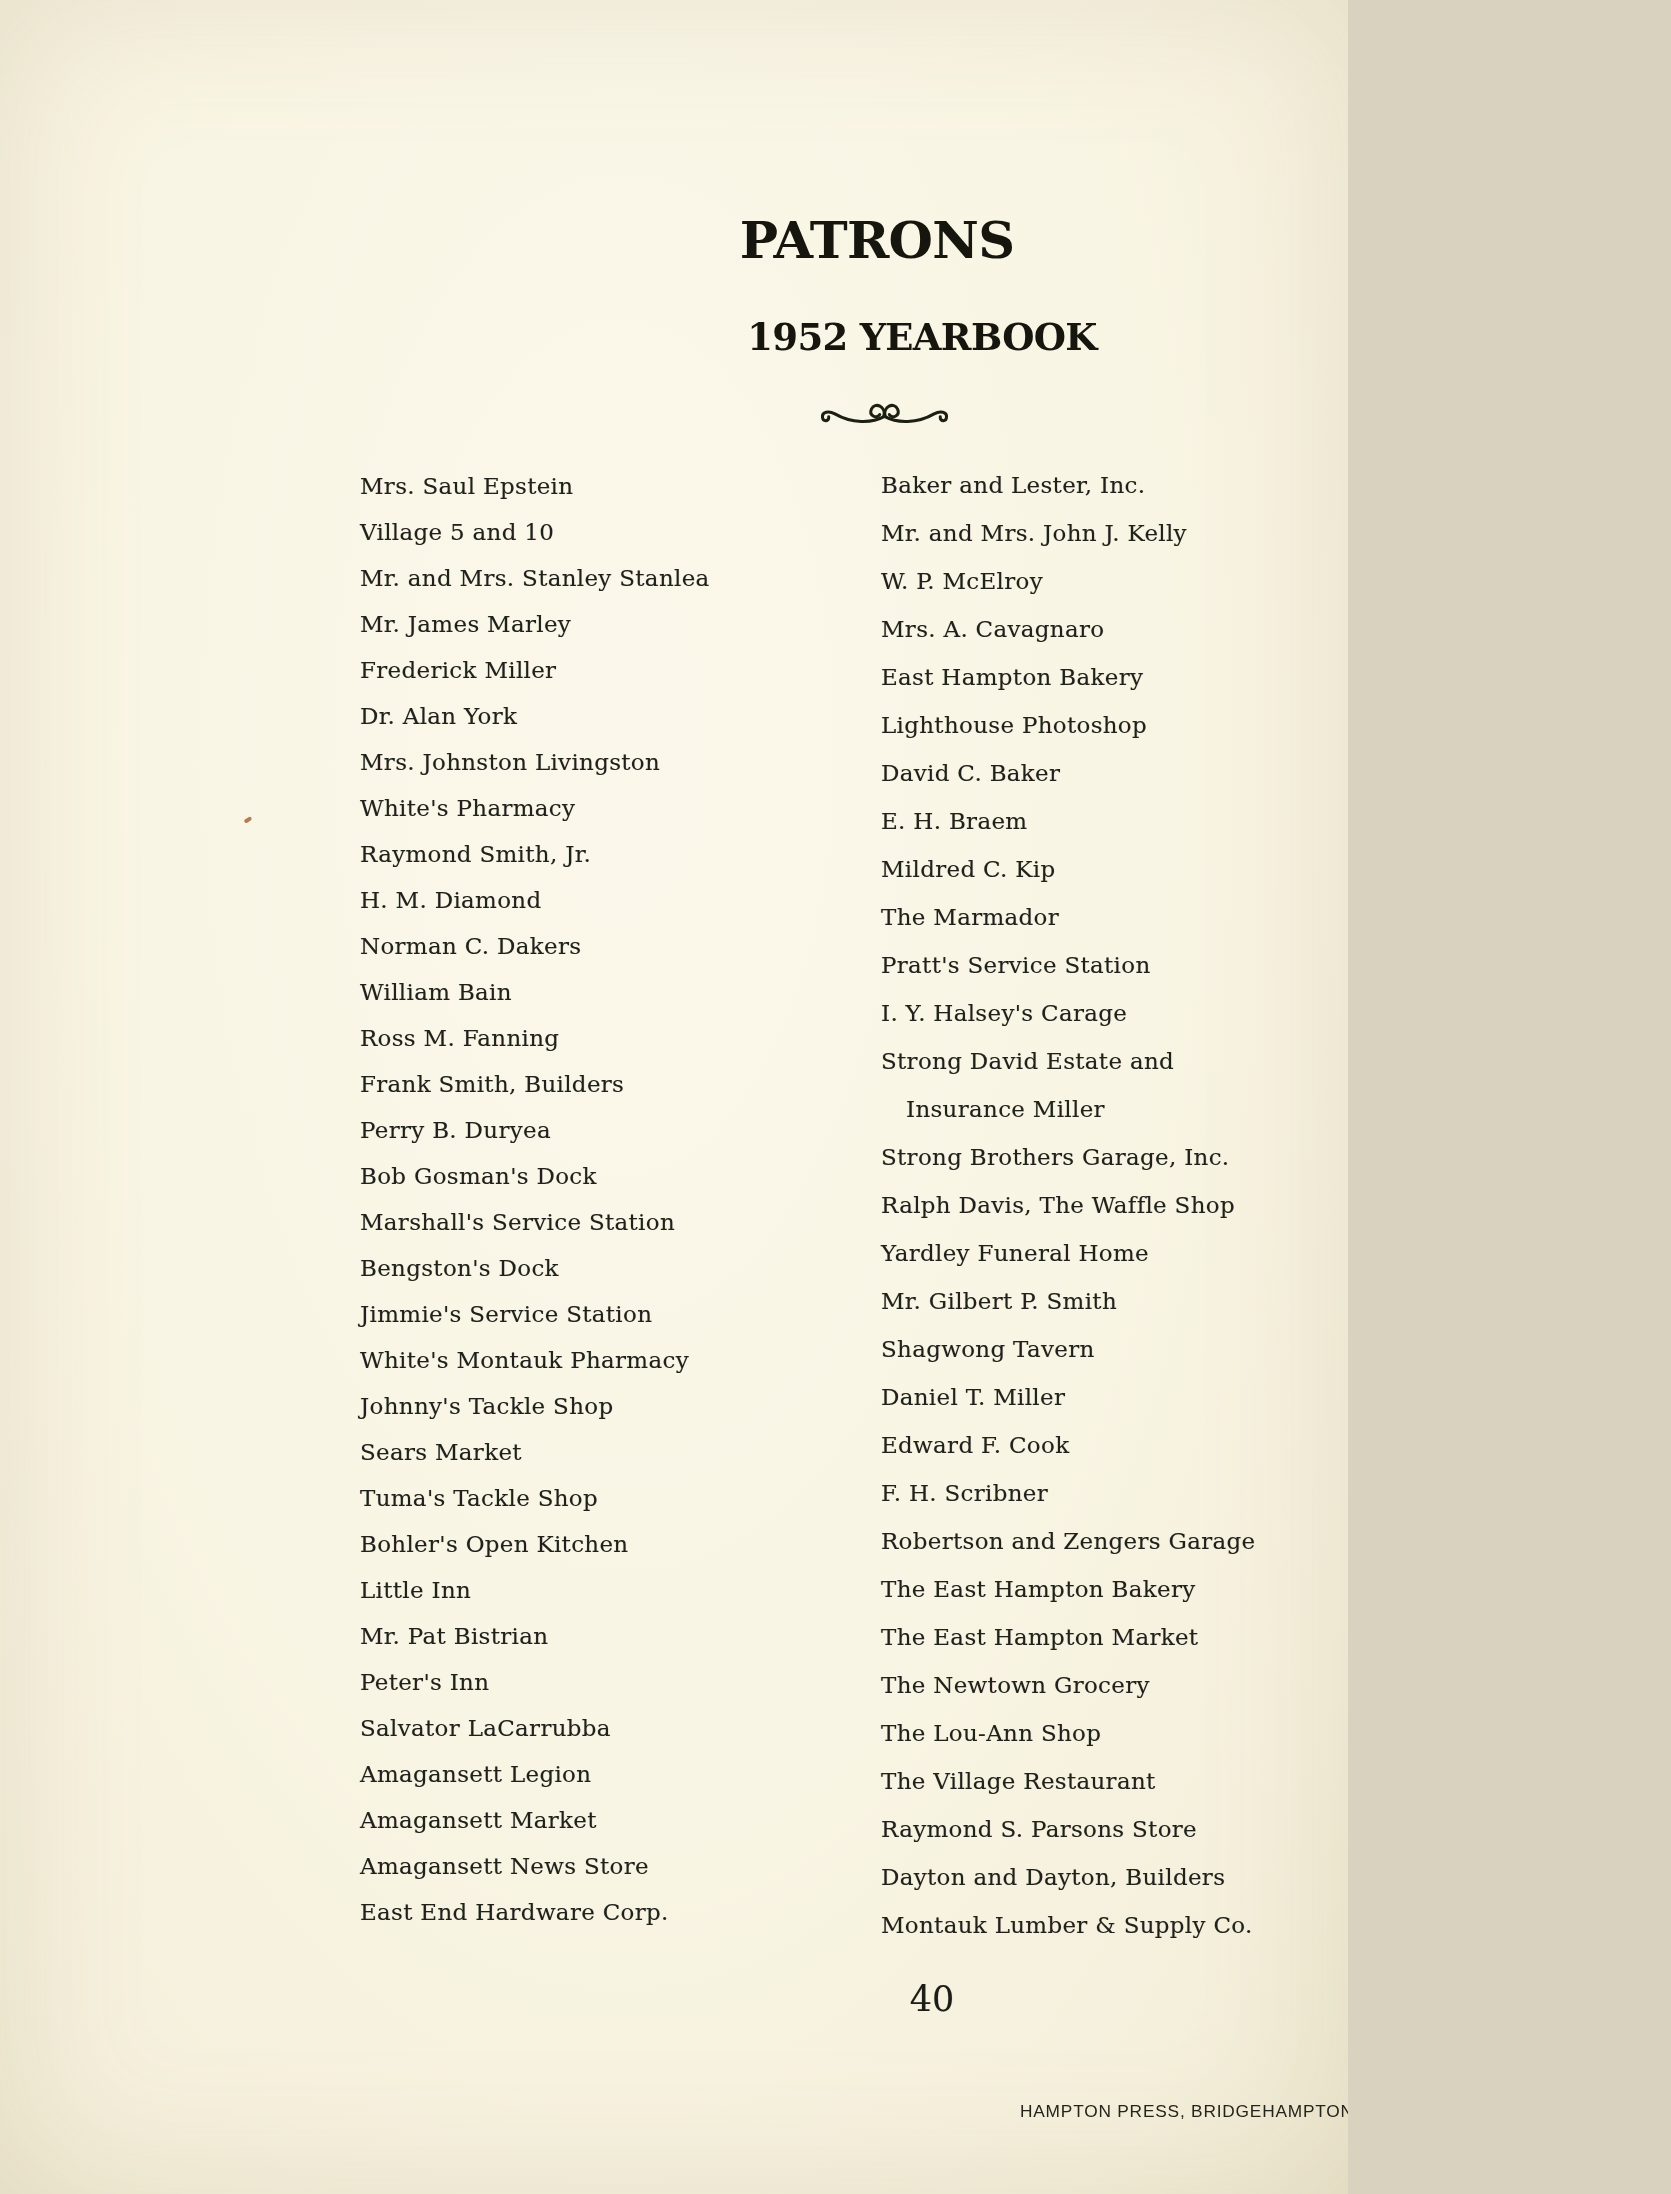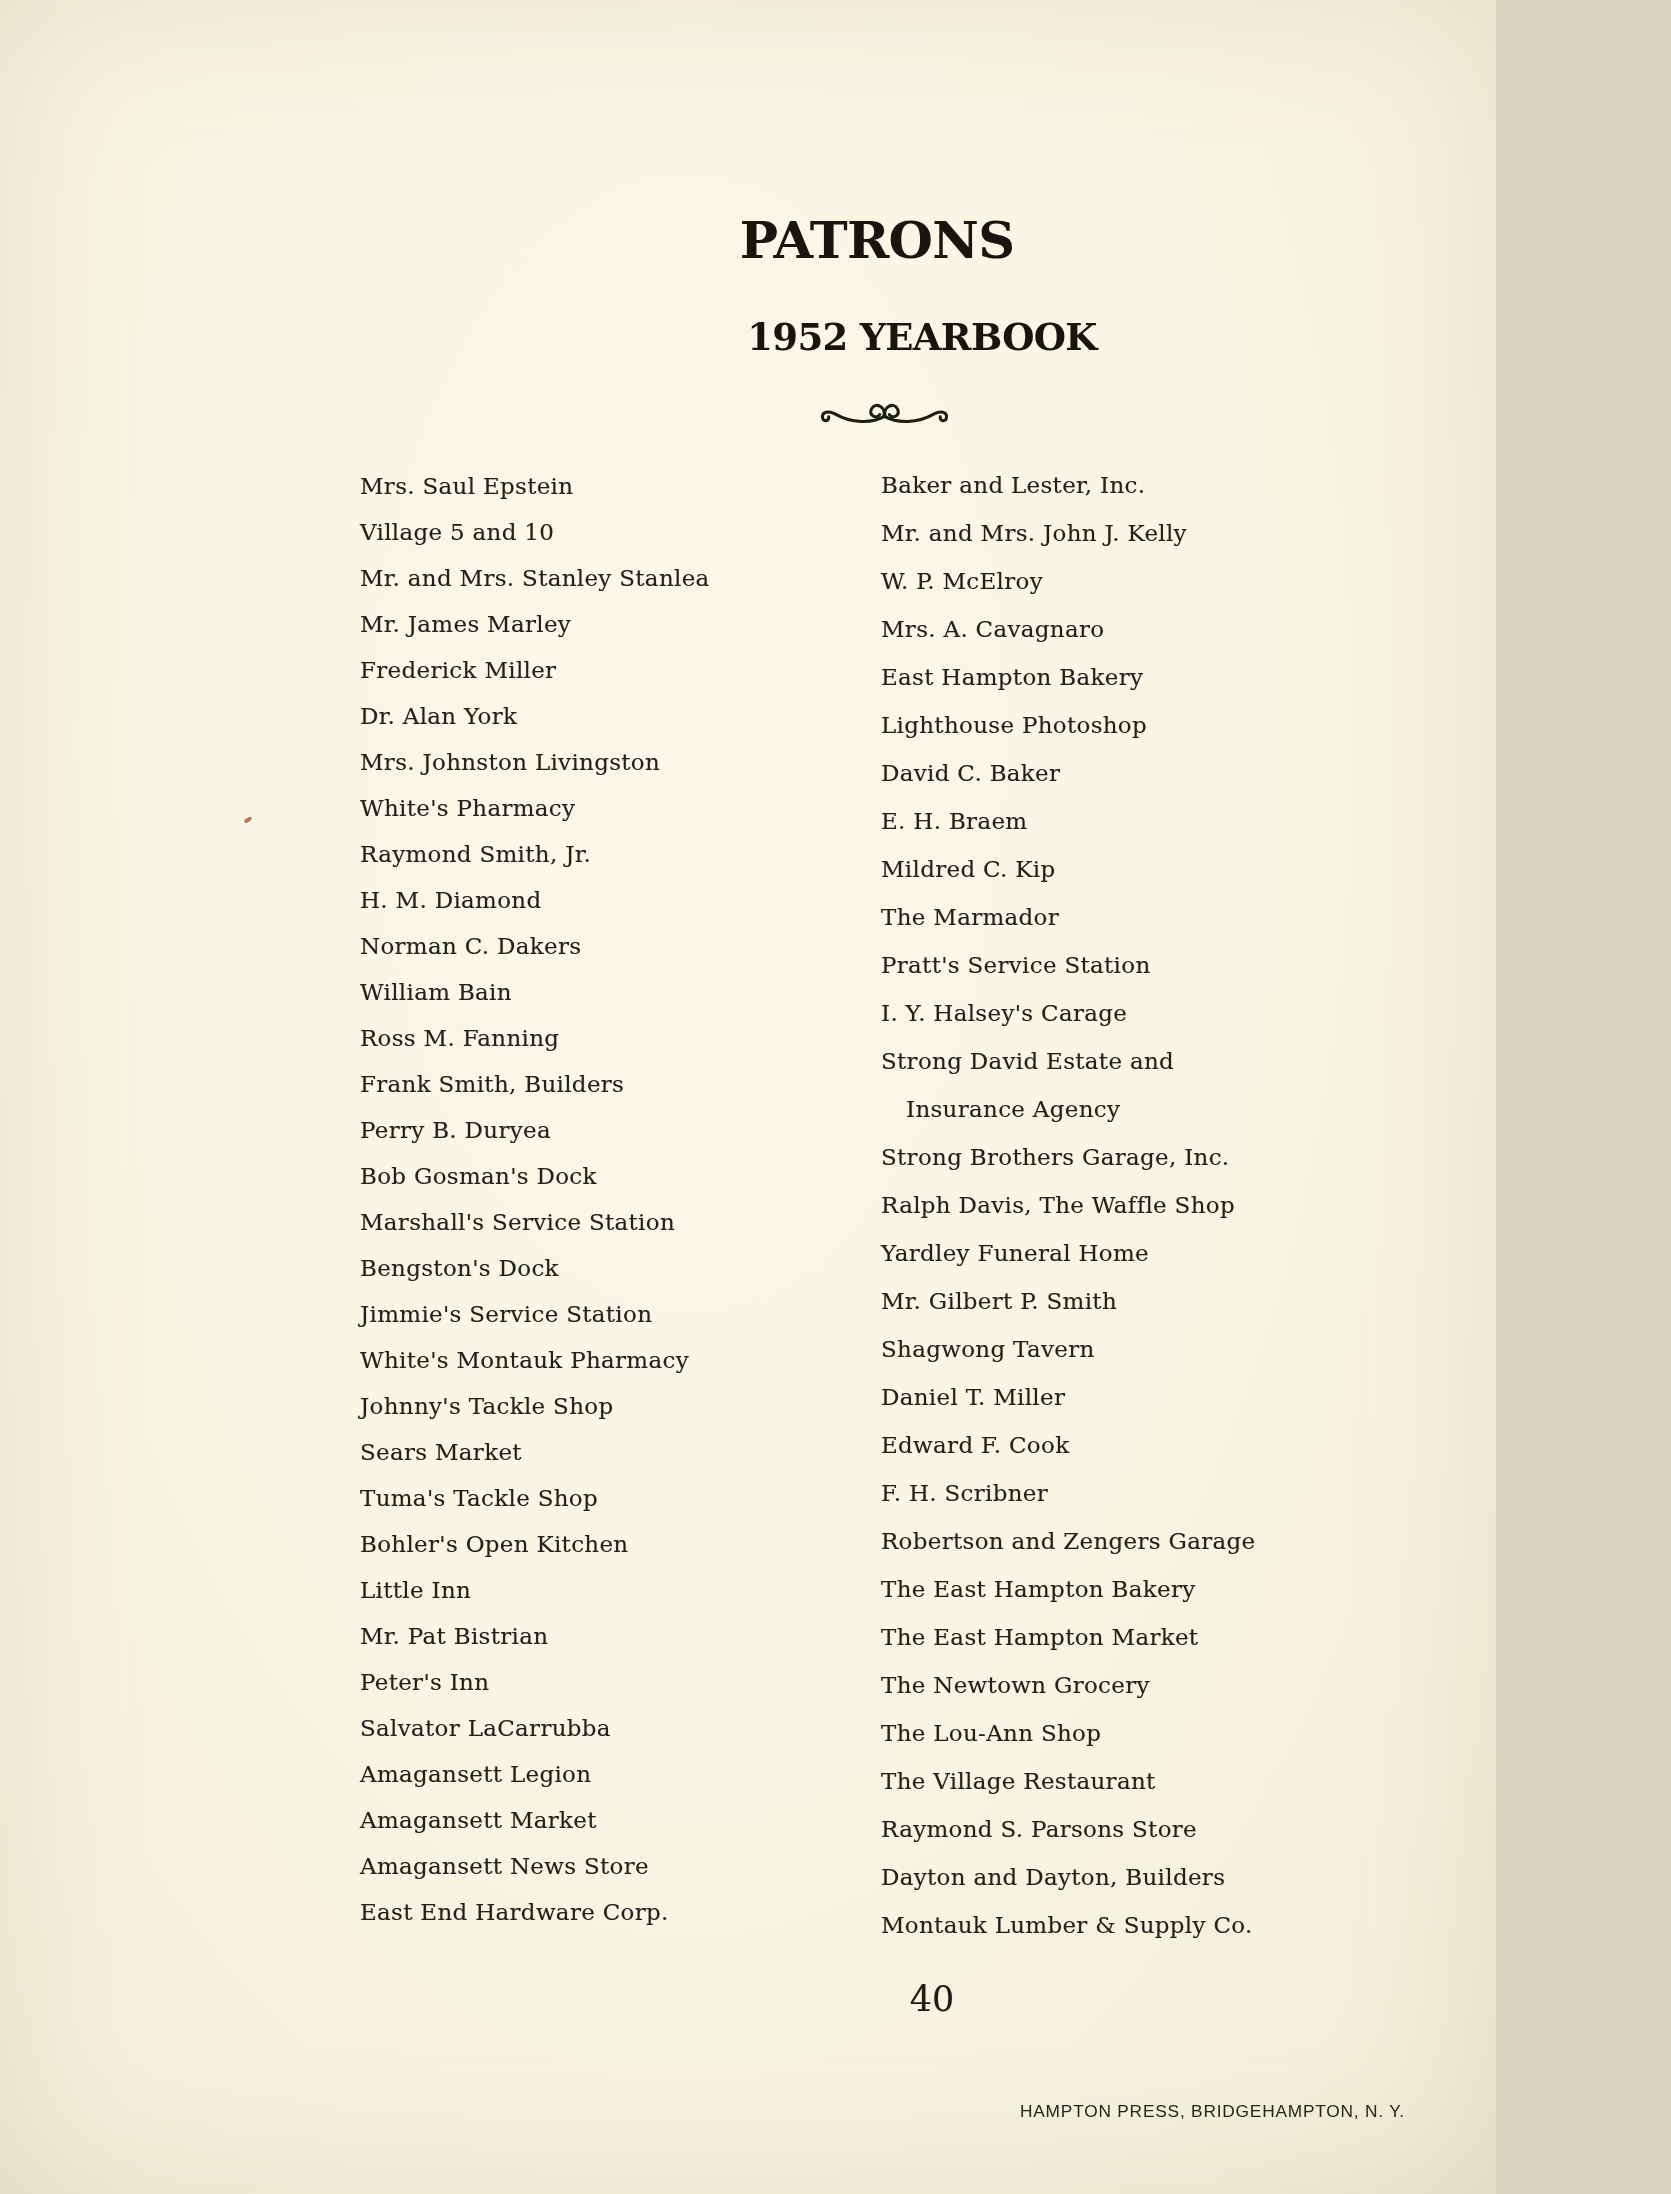--- a/index.html
+++ b/index.html
@@ -1,18 +1,18 @@
 <!DOCTYPE html>
 <html style="font-size:11px"><head>
 <meta charset="utf-8">
 <style>
   html,body{margin:0;padding:0;background:#d8d2be;}
   .page{
     position:relative;
-    width:1496px;height:2194px;
+    width:1348px;height:2194px;
     overflow:hidden;
     background:
       radial-gradient(ellipse at 46% 34%, #fbf8eb 0%, #f9f5e4 50%, #f5f0dc 82%, #efe9d2 100%);
     box-shadow: inset 0 0 152px rgba(150,130,85,.16);
     font-family:"DejaVu Serif", serif;
     color:#20211a;
   }
   .title{
     position:absolute; top:215px; left:877px; transform:translateX(-50%);
     font-size:51px; line-height:1; font-weight:bold; letter-spacing:-0.7px;
@@ -205,21 +205,21 @@
         <div class="line">The Marmador</div>
       </div>
       <div class="entry">
         <div class="line">Pratt's Service Station</div>
       </div>
       <div class="entry">
         <div class="line">I. Y. Halsey's Carage</div>
       </div>
       <div class="entry">
         <div class="line">Strong David Estate and</div>
-        <div class="line cont">Insurance Agency</div>
+        <div class="line cont">Insurance Miller</div>
       </div>
       <div class="entry">
         <div class="line">Strong Brothers Garage, Inc.</div>
       </div>
       <div class="entry">
         <div class="line">Ralph Davis, The Waffle Shop</div>
       </div>
       <div class="entry">
         <div class="line">Yardley Funeral Home</div>
       </div>

